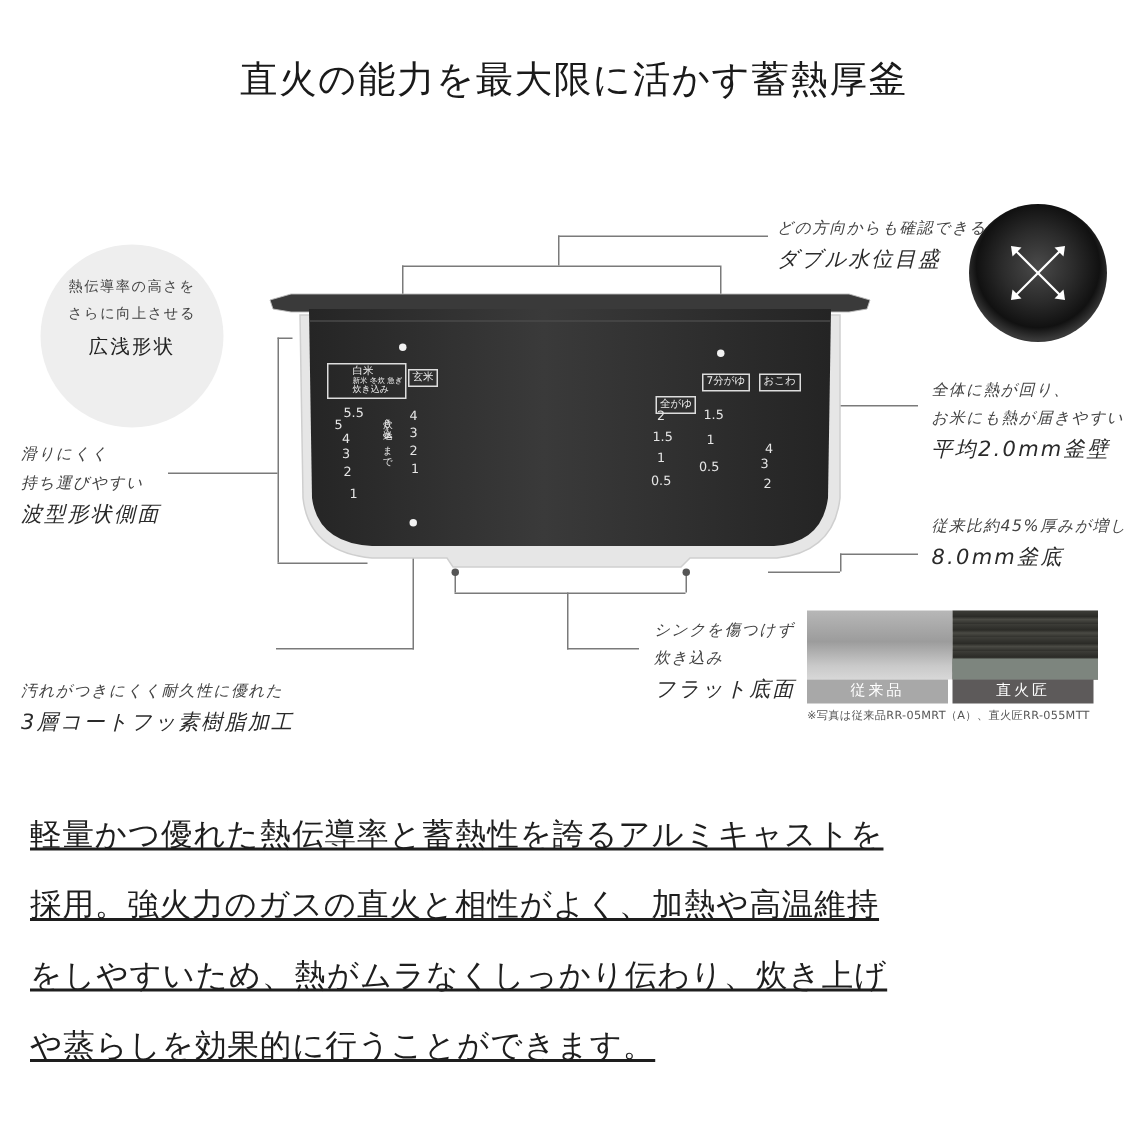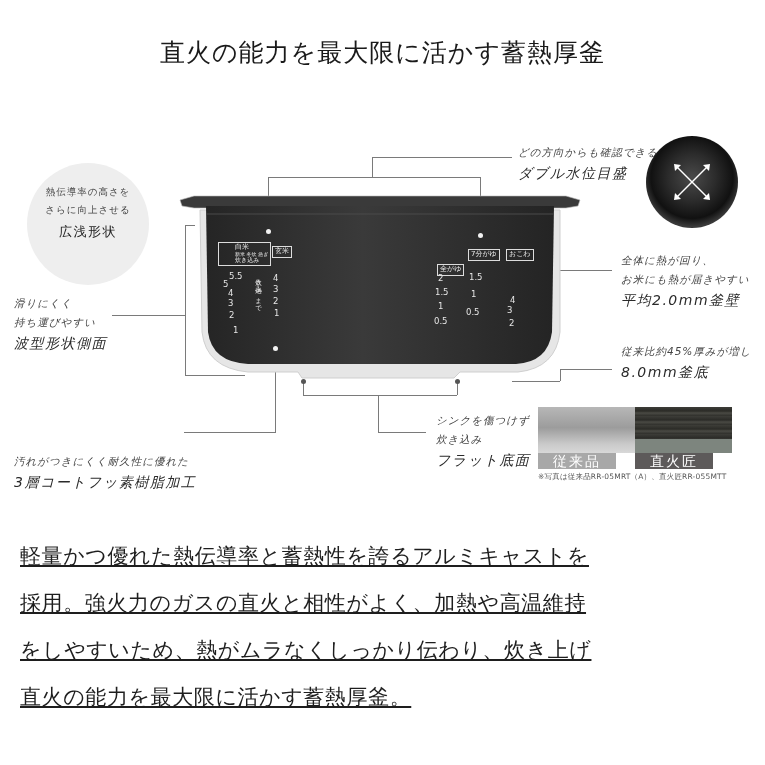--- a/index.html
+++ b/index.html
@@ -24,21 +24,21 @@
 
   .mark { position:absolute; color:#e6e6e6; font-size:8.5px; line-height:1; }
   .mark-label { position:absolute; border:1px solid #ddd; color:#eee; font-size:7px; padding:1px 2px; line-height:1.1; }
 
   .inset { position:absolute; left:646px; top:136px; width:92px; height:92px; border-radius:50%; background:radial-gradient(circle at 50% 45%, #4a4a4a 0%, #2b2b2b 35%, #111 60%, #3a3a3a 72%, #0d0d0d 100%); }
 
   .compare { position:absolute; left:538px; top:407px; width:194px; height:62px; }
   .photo-a { position:absolute; left:0; top:0; width:97px; height:46px; background:linear-gradient(180deg,#b7b7b7 0%,#9c9c9c 45%,#c9c9c9 80%,#d8d8d8 100%); }
   .photo-b { position:absolute; left:97px; top:0; width:97px; height:46px; background:repeating-linear-gradient(180deg,#3d3d38 0px,#2b2b27 4px,#4a4a44 6px,#2f2f2b 9px); }
   .photo-b::after { content:""; position:absolute; left:0; bottom:0; width:100%; height:14px; background:#7d857e; }
-  .cap-a, .cap-b { position:absolute; top:46px; width:78px; height:16px; color:#fff; font-size:14px; text-align:center; line-height:16px; letter-spacing:2px; }
+  .cap-a, .cap-b { position:absolute; top:46px; width:94px; height:16px; color:#fff; font-size:10px; text-align:center; line-height:16px; letter-spacing:2px; }
   .cap-a { left:0; background:#a8a8a8; }
   .cap-b { left:97px; background:#5d5a5a; }
   .footnote { position:absolute; left:538px; top:472px; font-size:7.5px; color:#555; letter-spacing:0.2px; white-space:nowrap; }
 
   .body-text { position:absolute; left:20px; top:533px; width:730px; font-size:21px; line-height:47px; color:#1e1e1e; letter-spacing:0.6px;text-decoration:underline; }
 </style>
 </head>
 <body>
 
 <div class="title">直火の能力を最大限に活かす蓄熱厚釜</div>
@@ -186,14 +186,14 @@
   <div class="photo-b"></div>
   <div class="cap-a">従来品</div>
   <div class="cap-b">直火匠</div>
 </div>
 <div class="footnote">※写真は従来品RR-05MRT（A）、直火匠RR-055MTT</div>
 
 <div class="body-text">
   <div>軽量かつ優れた熱伝導率と蓄熱性を誇るアルミキャストを</div>
   <div>採用。強火力のガスの直火と相性がよく、加熱や高温維持</div>
   <div>をしやすいため、熱がムラなくしっかり伝わり、炊き上げ</div>
-  <div>直火の能力を最大限に活かす蓄熱厚釜。</div>
+  <div>や蒸らしを効果的に行うことができます。</div>
 </div>
 
 </body></html>

